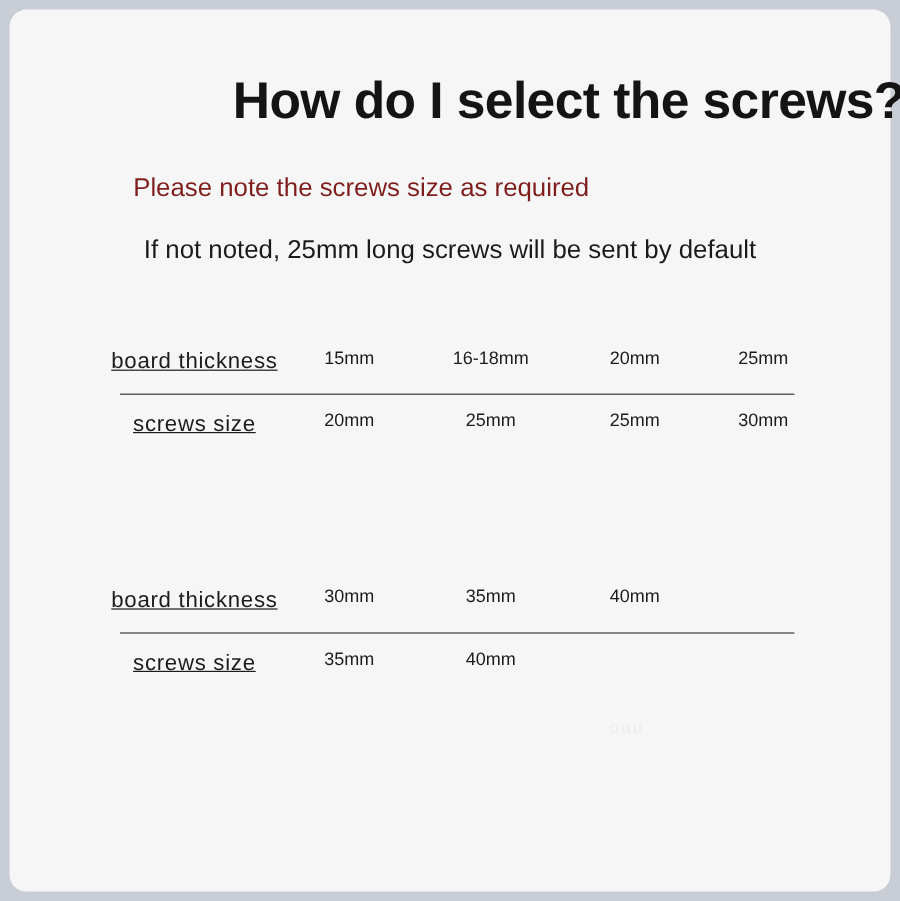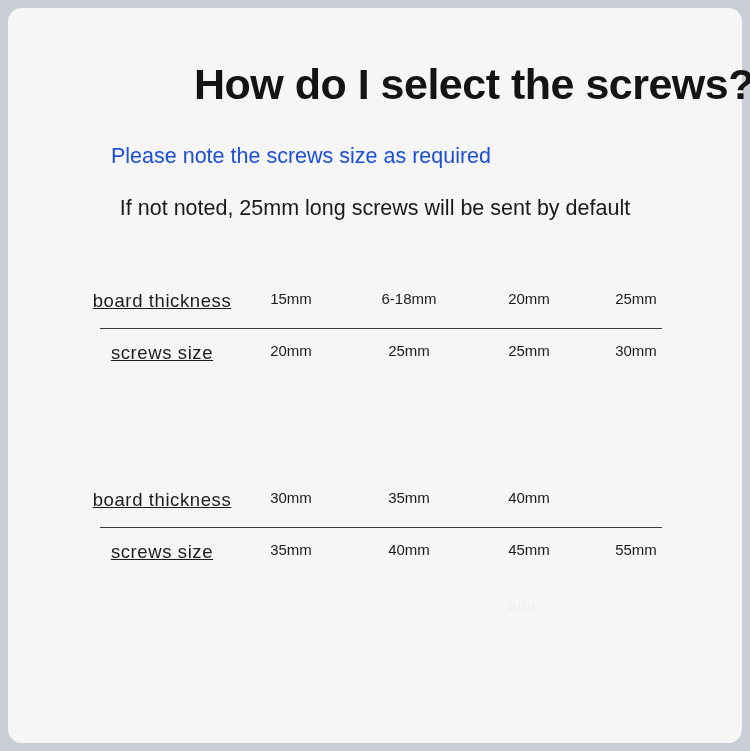--- a/index.html
+++ b/index.html
@@ -41,21 +41,21 @@
     letter-spacing: -0.5px;
     padding-left: 12px;
   }
   .subtitle1 {
     position: absolute;
     top: 136px;
     left: 0;
     width: 586px;
     text-align: center;
     font-size: 21.5px;
-    color: #1d4ed8;
+    color: #7f1d1d;
   }
   .subtitle2 {
     position: absolute;
     top: 188px;
     left: 0;
     width: 734px;
     text-align: center;
     font-size: 21.5px;
     color: #1a1a1a;
   }
@@ -116,21 +116,21 @@
   <div class="content">
 
     <div class="title">How do I select the screws?</div>
     <div class="subtitle1">Please note the screws size as required</div>
     <div class="subtitle2">If not noted, 25mm long screws will be sent by default</div>
 
     <div class="table first">
       <div class="trow head row-head">
         <span class="cell label c0">board thickness</span>
         <span class="cell c1">15mm</span>
-        <span class="cell c2">6-18mm</span>
+        <span class="cell c2">16-18mm</span>
         <span class="cell c3">20mm</span>
         <span class="cell c4">25mm</span>
         <span class="divider"></span>
       </div>
       <div class="trow row-body">
         <span class="cell label c0">screws size</span>
         <span class="cell c1">20mm</span>
         <span class="cell c2">25mm</span>
         <span class="cell c3">25mm</span>
         <span class="cell c4">30mm</span>
@@ -142,21 +142,19 @@
         <span class="cell label c0">board thickness</span>
         <span class="cell c1">30mm</span>
         <span class="cell c2">35mm</span>
         <span class="cell c3">40mm</span>
         <span class="divider"></span>
       </div>
       <div class="trow row-body">
         <span class="cell label c0">screws size</span>
         <span class="cell c1">35mm</span>
         <span class="cell c2">40mm</span>
-        <span class="cell c3">45mm</span>
-        <span class="cell c4">55mm</span>
       </div>
     </div>
 
     <div class="watermark">ouu</div>
 
   </div>
 </div>
 
 </body></html>

